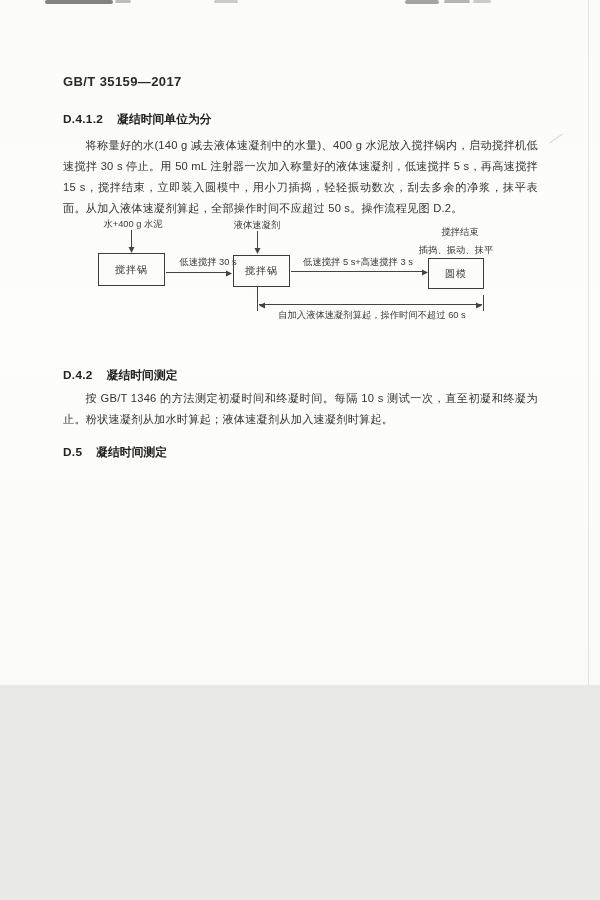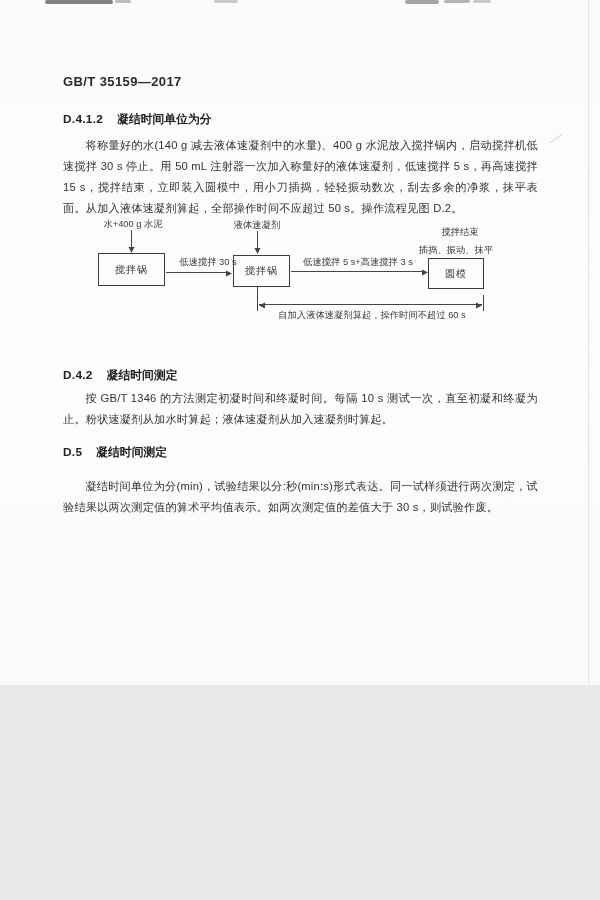--- a/index.html
+++ b/index.html
@@ -134,17 +134,16 @@
 
 
   <div class="heading" style="top:368px">
     <span class="num">D.4.2</span><span>凝结时间测定</span>
   </div>
   <div class="para" style="top:388px">按 GB/T 1346 的方法测定初凝时间和终凝时间。每隔 10 s 测试一次，直至初凝和终凝为止。粉状速凝剂从加水时算起；液体速凝剂从加入速凝剂时算起。</div>
 
   <div class="heading" style="top:445px">
     <span class="num">D.5</span><span>凝结时间测定</span>
   </div>
-  <div class="para" style="top:476px">凝结时间单位为分(min)，试验结果以分:秒(min:s)形式表达。同一试样须进行两次测定，试验结果以两次测定值的算术平均值表示。如两次测定值的差值大于 30 s，则试验作废。</div>
 
   <div class="pagenum">12</div>
 
 </div>
 
 </body></html>

